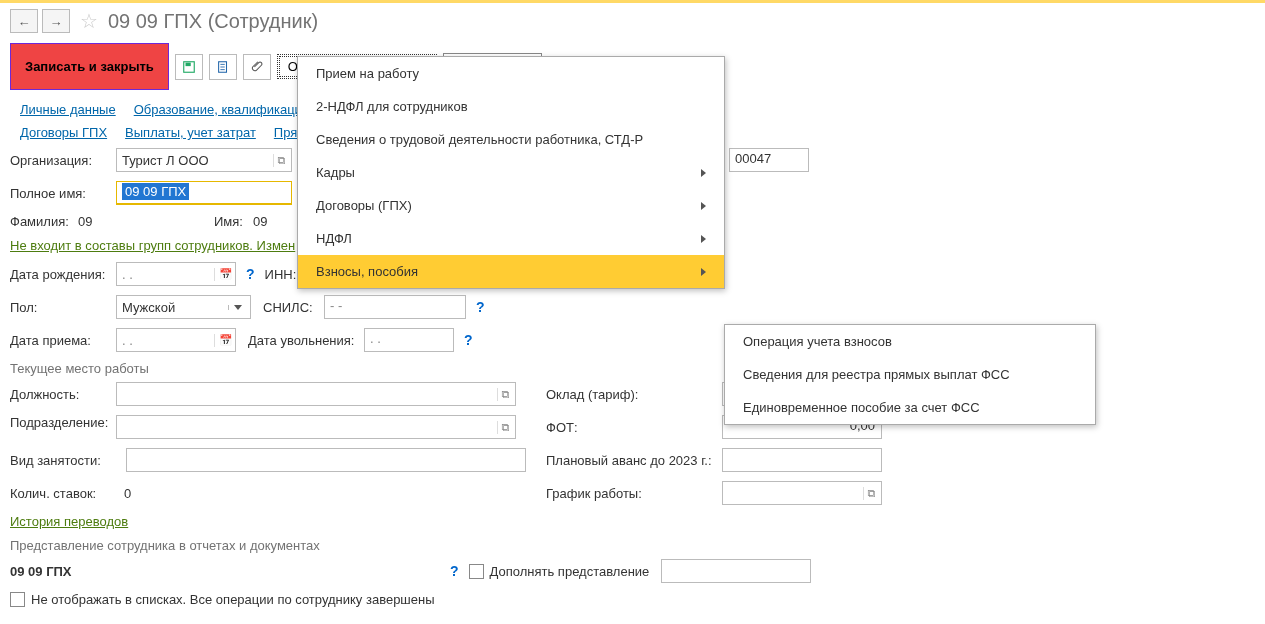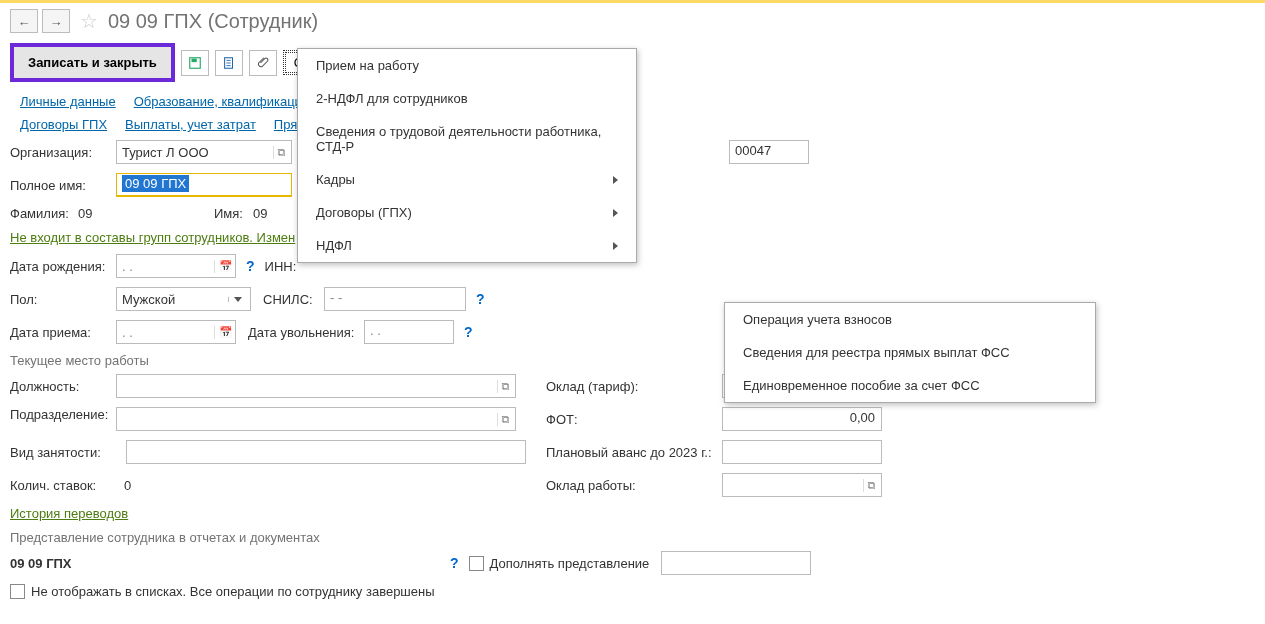--- a/index.html
+++ b/index.html
@@ -42,23 +42,23 @@
     font-size: 20px;
     color: #737373;
   }
   .toolbar-row {
     display: flex;
     align-items: center;
     padding: 4px 10px 10px;
     gap: 6px;
   }
   .btn-primary {
-    background: #e5e5e5;
-    border: 4px solid #6d28d9;
-    padding: 8px 14px;
+    background: #ef4444;
+    border: 1px solid #6d28d9;
+    padding: 15px 14px;
     font-weight: bold;
     cursor: pointer;
     font-size: 13px;
   }
   .btn-icon {
     width: 28px;
     height: 26px;
     border: 1px solid #bbb;
     background: #fff;
     display: inline-flex;
@@ -168,21 +168,21 @@
     width: 15px; height: 15px;
     border: 1px solid #888;
     background: #fff;
     display: inline-block;
   }
   
   .menu {
     position: absolute;
     top: -44px;
     left: 297px;
-    width: 340px;
+    width: 428px;
     background: #fff;
     border: 1px solid #aaa;
     box-shadow: 1px 2px 6px rgba(0,0,0,.25);
     z-index: 10;
   }
   .menu-item {
     padding: 9px 18px;
     display: flex;
     align-items: center;
     justify-content: space-between;
@@ -194,21 +194,21 @@
     background: #ffcc33;
   }
   .tri-right {
     width: 0; height: 0;
     border-top: 4px solid transparent;
     border-bottom: 4px solid transparent;
     border-left: 5px solid #555;
   }
   .submenu {
     position: absolute;
-    top: 210px;
+    top: 224px;
     left: 724px;
     width: 372px;
     background: #fff;
     border: 1px solid #aaa;
     box-shadow: 1px 2px 6px rgba(0,0,0,.25);
     z-index: 11;
   }
   .printer-icon svg, .save-icon svg, .doc-icon svg, .clip-icon svg { width: 14px; height: 14px; }
   .num-right { text-align: right; padding-right: 6px; }
   .cal-icon { font-size: 11px; color:#666; border-left:1px solid #ddd; padding-left:4px; }
@@ -284,20 +284,24 @@
         <span class="tri-right"></span>
       </div>
     <div class="menu-item">
         <span>Договоры (ГПХ)</span>
         <span class="tri-right"></span>
       </div>
     <div class="menu-item">
         <span>НДФЛ</span>
         <span class="tri-right"></span>
       </div>
+    <div class="menu-item hl">
+        <span>Взносы, пособия</span>
+        <span class="tri-right"></span>
+      </div>
   </div>
 
   <div class="submenu">
     <div class="menu-item">
         <span>Операция учета взносов</span>
       </div>
     <div class="menu-item">
         <span>Сведения для реестра прямых выплат ФСС</span>
       </div>
     <div class="menu-item">
@@ -417,21 +421,21 @@
       <div class="input" style="width:160px"></div>
     </div>
   </div>
 
   <div class="two-col form-row">
     <div class="col-left" style="display:flex;align-items:center;gap:14px;">
       <span class="label w1">Колич. ставок:</span>
       <span class="label">0</span>
     </div>
     <div class="col-right">
-      <span class="label" style="width:170px">Оклад работы:</span>
+      <span class="label" style="width:170px">График работы:</span>
       <div class="input ref" style="width:160px">
           <span></span>
           <span class="ref-icon">⧉</span>
         </div>
     </div>
   </div>
 
   <div class="form-row">
     <span class="link-blue">История переводов</span>
   </div>

